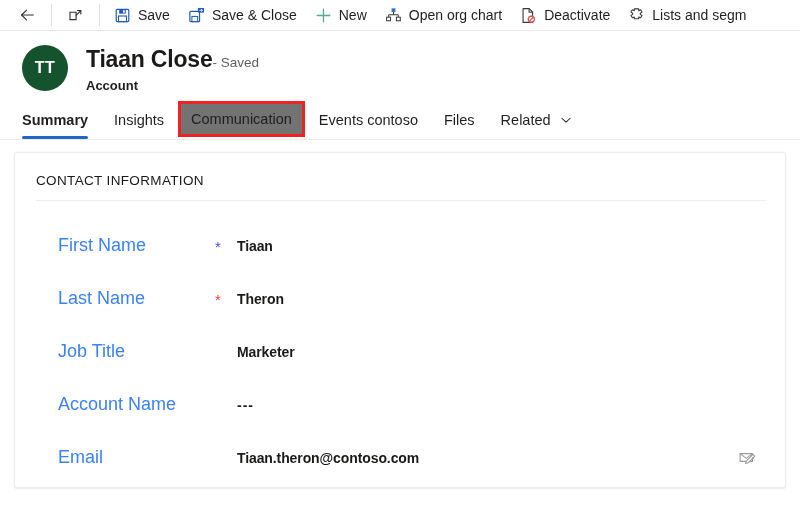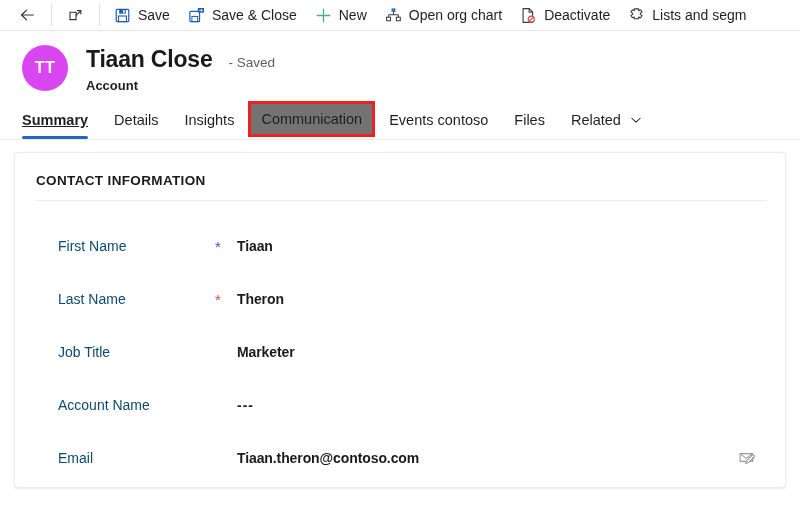--- a/index.html
+++ b/index.html
@@ -52,42 +52,42 @@
     display: flex;
     align-items: flex-start;
     padding: 14px 0 0 22px;
     height: 62px;
     box-sizing: border-box;
   }
   .avatar {
     width: 46px;
     height: 46px;
     border-radius: 50%;
-    background: #d946ef;
+    background: #14532d;
     color: #ffffff;
     display: flex;
     align-items: center;
     justify-content: center;
     font-size: 16px;
     font-weight: 600;
     letter-spacing: .5px;
     flex: 0 0 auto;
   }
   .record-titles { margin-left: 18px; padding-top: 1px; }
   .record-title-row { display: flex; align-items: baseline; }
   .record-name {
     font-size: 23px;
     font-weight: 600;
     color: #1b1a19;
     letter-spacing: -.2px;
   }
   .record-state {
     font-size: 13.5px;
     color: #605e5c;
-    margin-left: 16px;
+    margin-left: 0;
   }
   .record-entity {
     font-size: 13px;
     font-weight: 600;
     color: #201f1e;
     margin-top: 5px;
   }
 
   
   .tab-strip {
@@ -101,21 +101,21 @@
   .tab {
     position: relative;
     font-size: 14.5px;
     color: #201f1e;
     padding: 0 13px 11px 13px;
     cursor: pointer;
     white-space: nowrap;
     display: flex;
     align-items: center;
   }
-  .tab:first-child { padding-left: 0; text-decoration: underline; }
+  .tab:first-child { padding-left: 0; }
   .tab.active { font-weight: 700; }
   .tab.active::after {
     content: "";
     position: absolute;
     left: 0;
     right: 13px;
     bottom: 0;
     height: 3px;
     background: #2266cc;
     border-radius: 2px;
@@ -138,43 +138,43 @@
     border: 1px solid #ececec;
     border-radius: 3px;
     background: #ffffff;
     box-shadow: 0 .6px 1.8px rgba(0,0,0,.08);
     height: 336px;
     box-sizing: border-box;
     overflow: hidden;
   }
   .section-title {
     font-size: 13.5px;
-    font-weight: 700;
+    font-weight: 400;
     letter-spacing: .35px;
     color: #1b1a19;
     padding: 20px 0 12px 21px;
   }
   .section-rule {
     height: 1px;
     background: #ededed;
     margin: 0 18px 0 21px;
   }
   .fields { padding-top: 18px; }
   .field-row {
     display: flex;
     align-items: center;
     height: 53px;
     position: relative;
     padding-left: 43px;
     box-sizing: border-box;
   }
   .field-label {
     width: 157px;
-    font-size: 14px;
-    color: #0c4a6e;
+    font-size: 18px;
+    color: #3b82f6;
     flex: 0 0 auto;
   }
   .req-mark {
     width: 22px;
     flex: 0 0 auto;
     font-size: 15px;
     line-height: 1;
     text-align: left;
     padding-top: 2px;
   }
@@ -301,23 +301,20 @@
       <span class="record-name">Tiaan Close</span>
       <span class="record-state">- Saved</span>
     </div>
     <div class="record-entity">Account</div>
   </div>
 </div>
 
 <div class="tab-strip">
   <div class="tab active">
     <span>Summary</span>
-  </div>
-  <div class="tab">
-    <span>Details</span>
   </div>
   <div class="tab">
     <span>Insights</span>
   </div>
   <div class="tab highlighted">
     <span>Communication</span>
   </div>
   <div class="tab">
     <span>Events contoso</span>
   </div>

